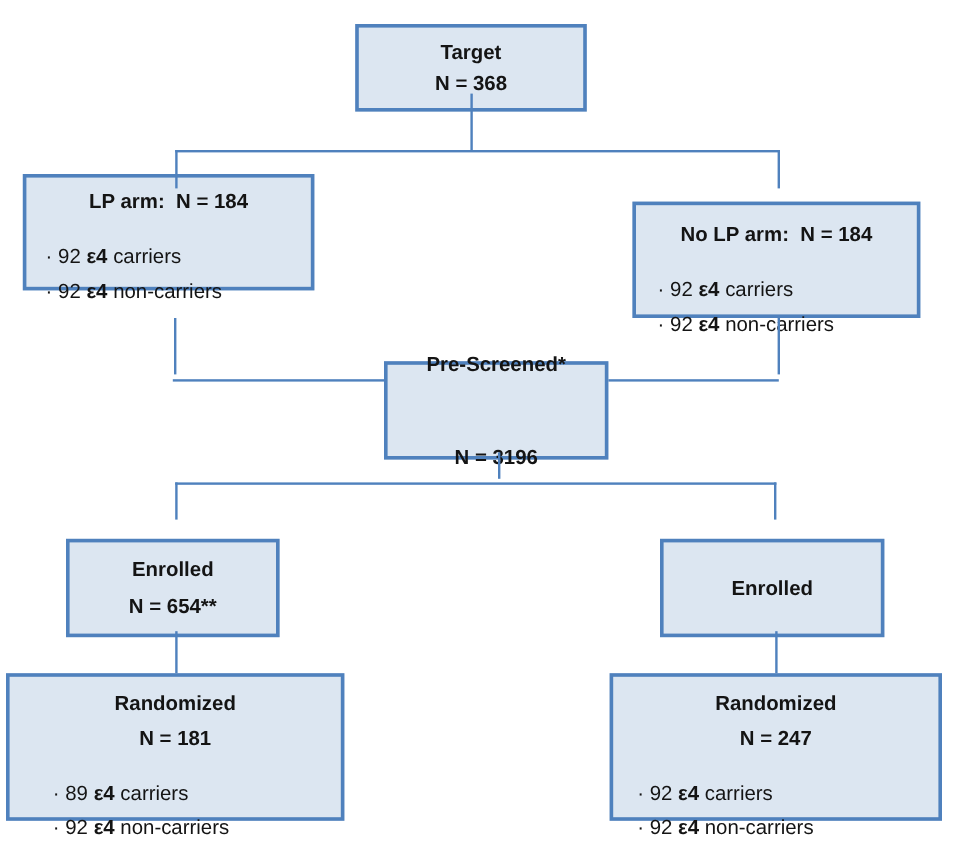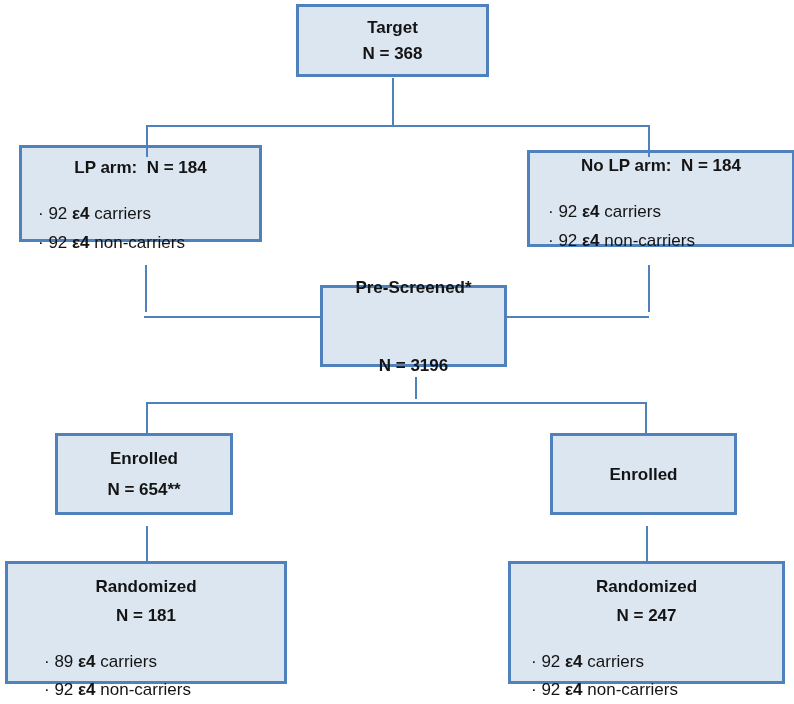--- a/index.html
+++ b/index.html
@@ -19,21 +19,21 @@
   }
   .box{
     position:absolute;
     background:var(--box-fill);
     border:3px solid var(--box-border);
     box-sizing:border-box;
     text-align:center;
     font-size:17px;
   }
   .box.center2{
-    display:flex;flex-direction:column;justify-content:center;align-items:center;
+    display:flex;flex-direction:column;justify-content:center;align-items:center;margin-top:16px;
   }
   .t{font-weight:bold;white-space:pre-wrap;line-height:26px;}
   .tl{font-weight:bold;white-space:pre-wrap;line-height:31px;}
   .bullets{text-align:left;margin-top:18px;}
   .bullet{line-height:29px;font-weight:normal;}
   .bullet b{font-weight:bold;}
   .line{position:absolute;background:var(--line);}
   .hline{height:2px;}
   .vline{width:2px;}
 </style>
@@ -48,21 +48,21 @@
   </div>
 
   <div class="box" style="left:19px;top:145px;width:243px;height:97px;padding-top:7px;">
     <div class="t">LP arm:  N = 184</div>
     <div class="bullets" style="padding-left:16px;">
       <div class="bullet"><span>· 92 </span><b>ε4</b><span> carriers</span></div>
       <div class="bullet"><span>· 92 </span><b>ε4</b><span> non-carriers</span></div>
     </div>
   </div>
 
-  <div class="box" style="left:527px;top:150px;width:268px;height:97px;padding-top:0;">
+  <div class="box" style="left:527px;top:168px;width:240px;height:97px;padding-top:12px;">
     <div class="t">No LP arm:  N = 184</div>
     <div class="bullets" style="padding-left:18px;">
       <div class="bullet"><span>· 92 </span><b>ε4</b><span> carriers</span></div>
       <div class="bullet"><span>· 92 </span><b>ε4</b><span> non-carriers</span></div>
     </div>
   </div>
 
   <div class="box center2" style="left:320px;top:285px;width:187px;height:82px;gap:47px;">
     <div class="tl">Pre-Screened*</div>
     <div class="tl">N = 3196</div>

